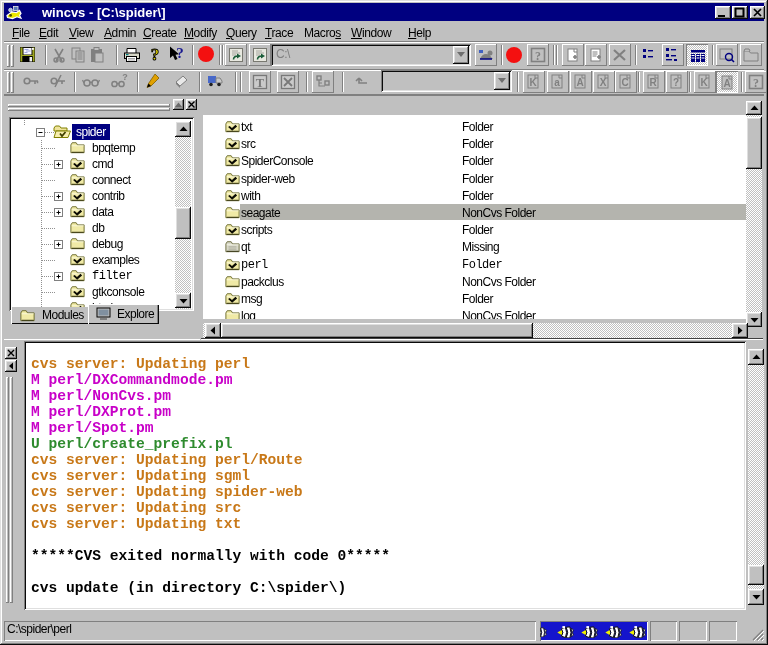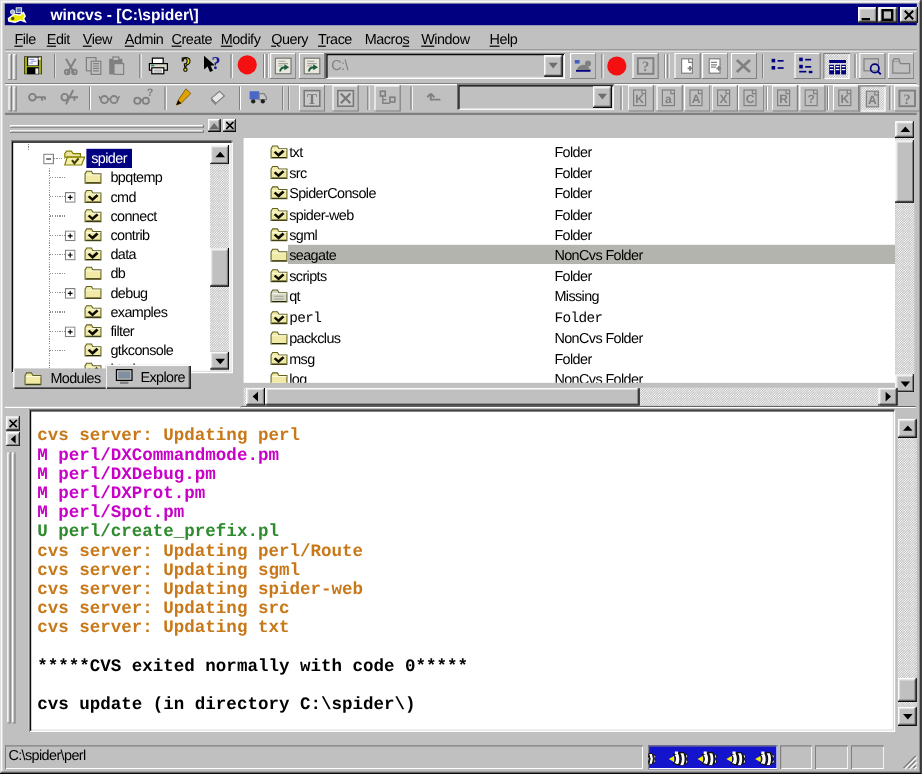--- a/index.html
+++ b/index.html
@@ -580,21 +580,21 @@
 <svg style="left:45px;top:4px" width="9" height="9">
             <rect x="0.5" y="0.5" width="8" height="8" fill="#fff" stroke="#808080"></rect>
             <path d="M2.5 4.5 h4 M4.5 2.5 v4" stroke="#000"></path>
           </svg>
 <svg style="left:61px;top:1px" width="15" height="13" viewBox="0 0 17 15" preserveAspectRatio="none">
             <path d="M1 4.5 l1.5-2.5 h4.5 l1.5 2.5 h7.5 v9 H1 Z" fill="#f0eaa6" stroke="#606020" stroke-width="1"></path>
             <path d="M2 5.5 h13.5" stroke="#fffff0" stroke-width="1" opacity="0.8"></path>
             <path d="M2 13 h13.5" stroke="#282808" stroke-width="1"></path>
             <path d="M3.5 8.2 l1.8 -1.4 l2.6 2.4 l4 -3.6 l1.8 1.8 l-5.6 5 Z" fill="#0c0c04"></path>
           </svg>
-<div class="lbl" style="left:83px;top:1px;">filter</div>
+<div class="lbl" style="left:83px;top:1px;font-family:Liberation Mono, monospace;">filter</div>
 </div>
 <div class="trow" style="left:0;top:167px;width:100%">
 <svg style="left:31px;top:0" width="16" height="16">
             <path d="M1.5 0 v16 M1.5 8 h14" stroke="#909090" stroke-dasharray="1 1" fill="none" shape-rendering="crispEdges"></path>
           </svg>
 <svg style="left:61px;top:1px" width="15" height="13" viewBox="0 0 17 15" preserveAspectRatio="none">
             <path d="M1 4.5 l1.5-2.5 h4.5 l1.5 2.5 h7.5 v9 H1 Z" fill="#f0eaa6" stroke="#606020" stroke-width="1"></path>
             <path d="M2 5.5 h13.5" stroke="#fffff0" stroke-width="1" opacity="0.8"></path>
             <path d="M2 13 h13.5" stroke="#282808" stroke-width="1"></path>
             <path d="M3.5 8.2 l1.8 -1.4 l2.6 2.4 l4 -3.6 l1.8 1.8 l-5.6 5 Z" fill="#0c0c04"></path>
@@ -693,21 +693,21 @@
 <div class="lbl" style="left:38px;top:2px">spider-web</div>
 <div class="lbl" style="left:259px;top:2px">Folder</div>
 </div>
 <div style="position:absolute;left:0;top:72px;width:543px;height:17px;">
 <svg style="left:22px;top:2px" width="15" height="13" viewBox="0 0 17 15" preserveAspectRatio="none">
             <path d="M1 4.5 l1.5-2.5 h4.5 l1.5 2.5 h7.5 v9 H1 Z" fill="#f0eaa6" stroke="#606020" stroke-width="1"></path>
             <path d="M2 5.5 h13.5" stroke="#fffff0" stroke-width="1" opacity="0.8"></path>
             <path d="M2 13 h13.5" stroke="#282808" stroke-width="1"></path>
             <path d="M3.5 8.2 l1.8 -1.4 l2.6 2.4 l4 -3.6 l1.8 1.8 l-5.6 5 Z" fill="#0c0c04"></path>
           </svg>
-<div class="lbl" style="left:38px;top:2px">sgml</div>
+<div class="lbl" style="left:38px;top:2px">with</div>
 <div class="lbl" style="left:259px;top:2px">Folder</div>
 </div>
 <div style="position:absolute;left:0;top:89px;width:543px;height:17px;">
 <div style="position:absolute;left:37px;top:0;width:506px;height:16px;background:#b4b4ae"></div>
 <svg style="left:22px;top:2px" width="15" height="13" viewBox="0 0 17 15" preserveAspectRatio="none">
             <path d="M1 4.5 l1.5-2.5 h4.5 l1.5 2.5 h7.5 v9 H1 Z" fill="#f0eaa6" stroke="#606020" stroke-width="1"></path>
             <path d="M2 5.5 h13.5" stroke="#fffff0" stroke-width="1" opacity="0.8"></path>
             <path d="M2 13 h13.5" stroke="#282808" stroke-width="1"></path>
           </svg>
 <div class="lbl" style="left:38px;top:2px">seagate</div>
@@ -838,21 +838,21 @@
             <svg style="position:static" width="9" height="8">
               <path d="M0.5 2 L8.5 2 L4.5 6.5 Z" fill="#000"></path>
             </svg>
           </div>
         </div>
 </div>
 </div>
 
 <div id="context"><span class="oc">cvs server: Updating perl</span>
 <span class="mc">M perl/DXCommandmode.pm</span>
-<span class="mc">M perl/DXDebug.pm</span>
+<span class="mc">M perl/NonCvs.pm</span>
 <span class="mc">M perl/DXProt.pm</span>
 <span class="mc">M perl/Spot.pm</span>
 <span class="gc">U perl/create_prefix.pl</span>
 <span class="oc">cvs server: Updating perl/Route</span>
 <span class="oc">cvs server: Updating sgml</span>
 <span class="oc">cvs server: Updating spider-web</span>
 <span class="oc">cvs server: Updating src</span>
 <span class="oc">cvs server: Updating txt</span>
 
 *****CVS exited normally with code 0*****

